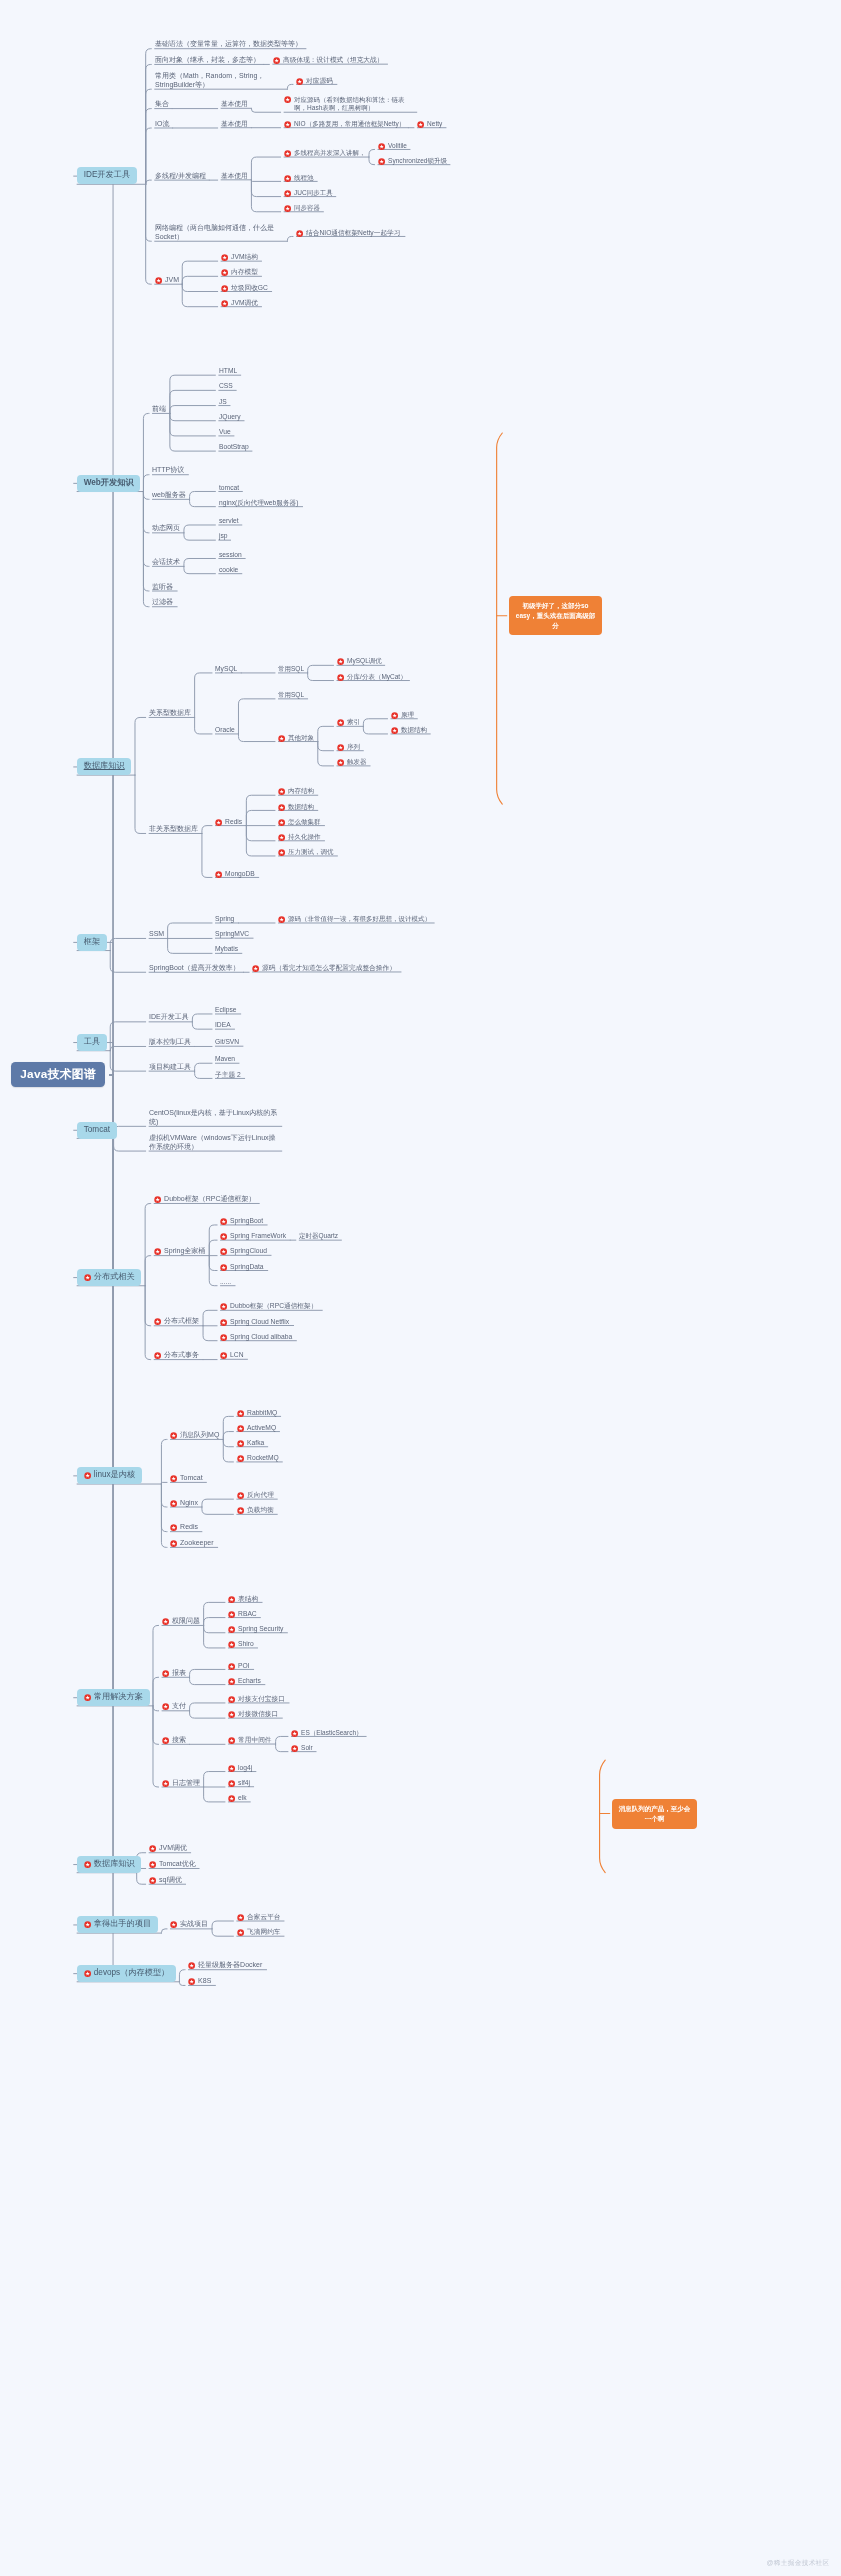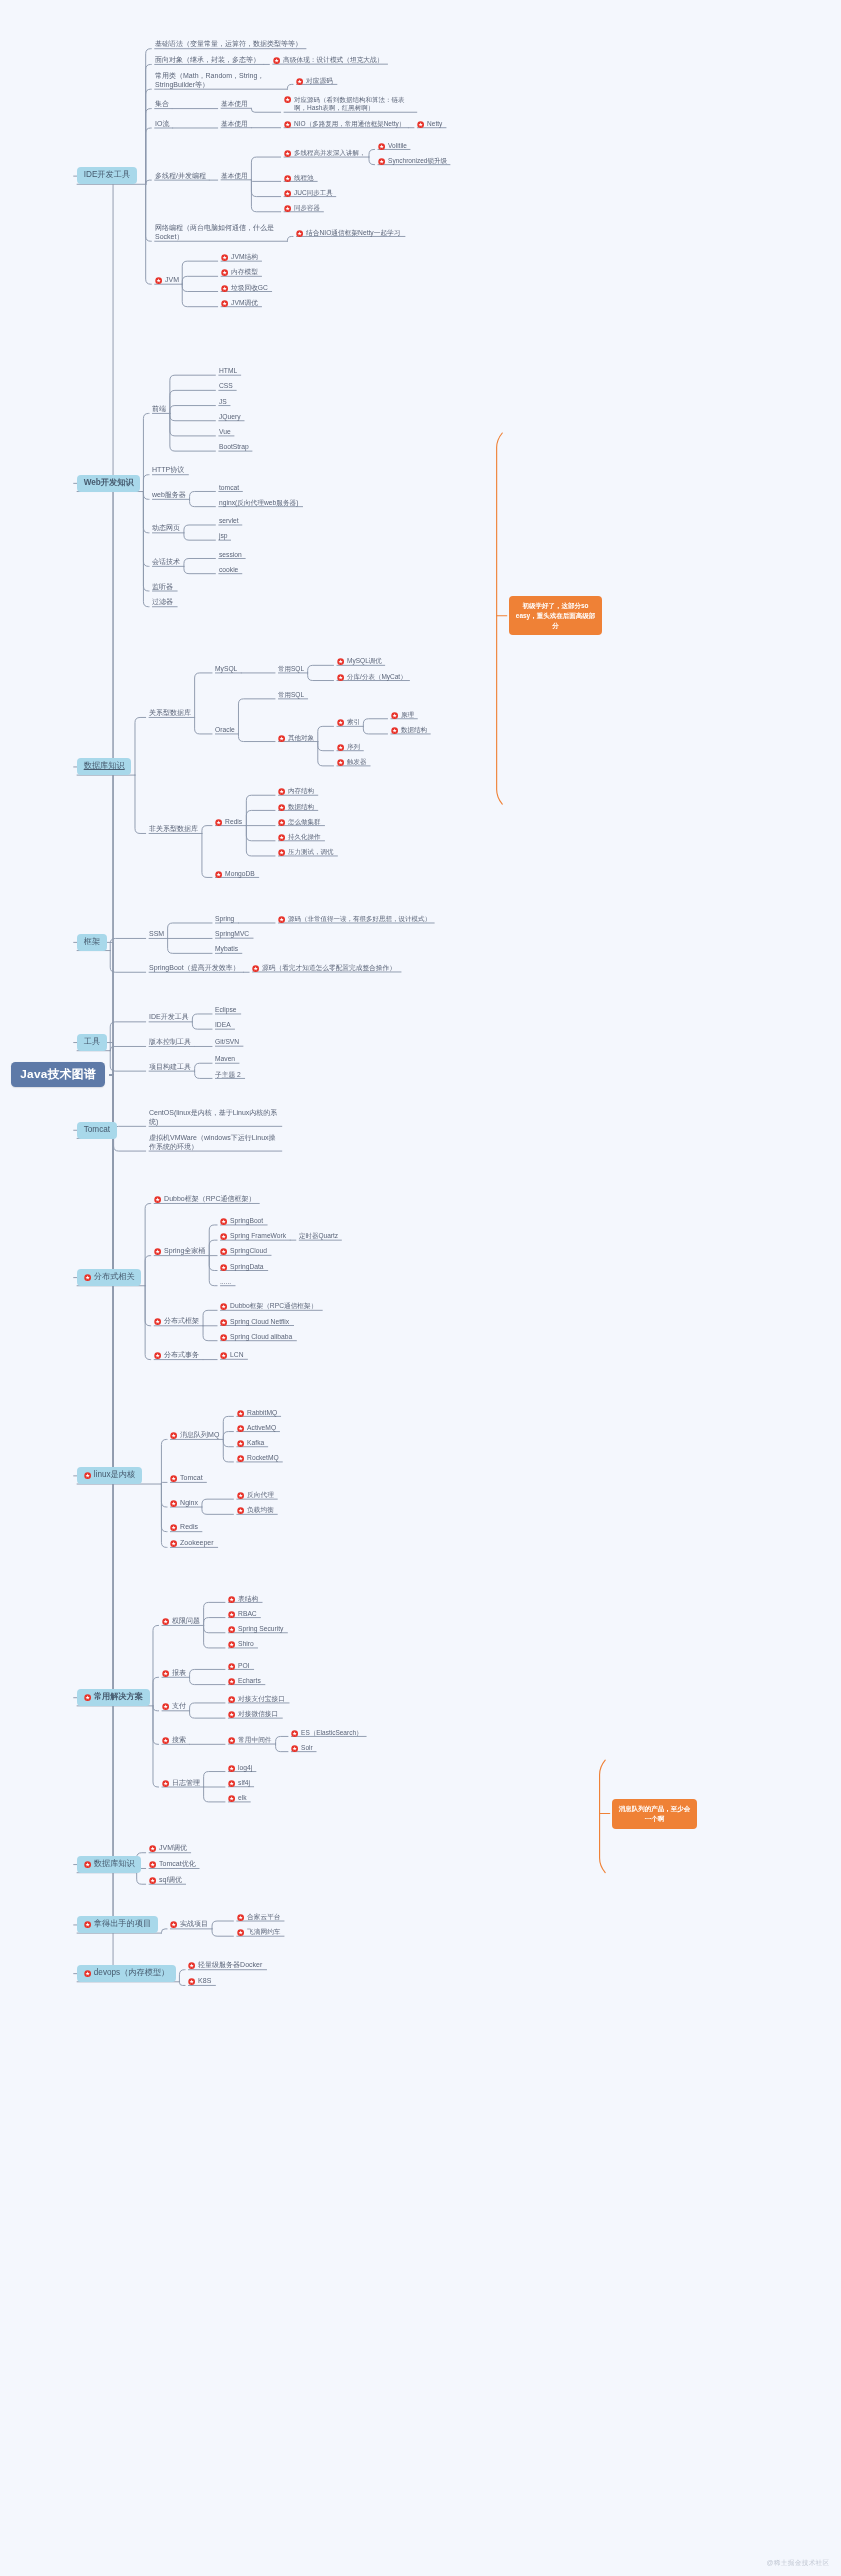--- a/index.html
+++ b/index.html
@@ -1109,21 +1109,21 @@
       </div>
       <div class="node lv2" style="left: 170px; top: 1539px;">
         <span class="star">
           <svg viewBox="0 0 20 20" xmlns="http://www.w3.org/2000/svg">
             <circle cx="10" cy="10" r="9.2" fill="#e8332a"></circle>
             <path fill="#ffffff" d="M10 4.0 11.55 8.2 15.9 8.2 12.35 10.8 13.75 15.0 10 12.35 6.25 15.0 7.65 10.8 4.1 8.2 8.45 8.2Z"></path>
           </svg>
         </span>
         <span class="lbl">Zookeeper</span>
       </div>
-      <div class="node lv1" style="left: 77px; top: 1689px; font-weight: bold;">
+      <div class="node lv1" style="left: 77px; top: 1689px;">
         <span class="star">
           <svg viewBox="0 0 20 20" xmlns="http://www.w3.org/2000/svg">
             <circle cx="10" cy="10" r="9.2" fill="#e8332a"></circle>
             <path fill="#ffffff" d="M10 4.0 11.55 8.2 15.9 8.2 12.35 10.8 13.75 15.0 10 12.35 6.25 15.0 7.65 10.8 4.1 8.2 8.45 8.2Z"></path>
           </svg>
         </span>
         <span class="lbl">常用解决方案</span>
       </div>
       <div class="node lv2" style="left: 162px; top: 1617px;">
         <span class="star">

